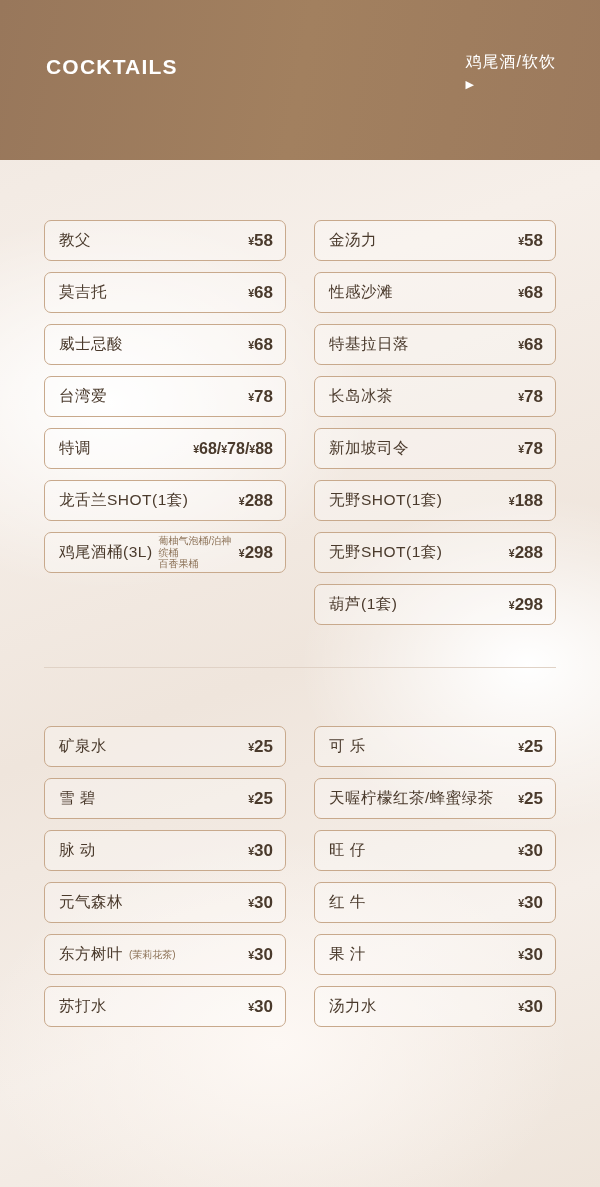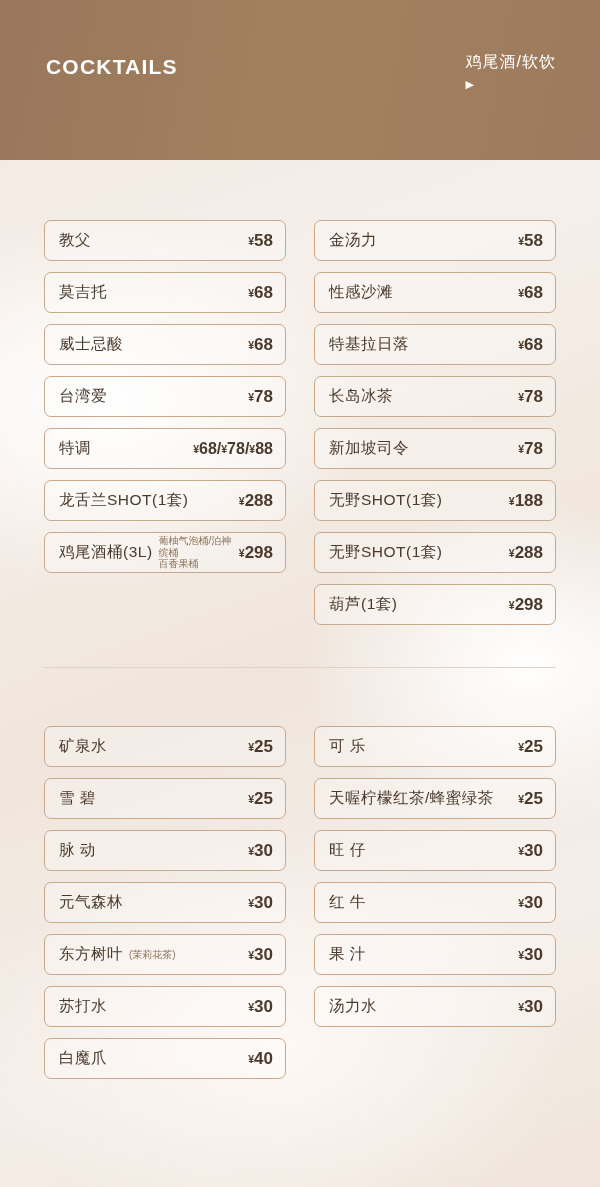--- a/index.html
+++ b/index.html
@@ -251,24 +251,20 @@
           </div>
           <div class="item">
             <span class="item-name">东方树叶</span>
             <span class="item-note">(茉莉花茶)</span>
             <span class="item-price"><span class="cur">¥</span>30</span>
           </div>
           <div class="item">
             <span class="item-name">苏打水</span>
             <span class="item-price"><span class="cur">¥</span>30</span>
           </div>
-          <div class="item">
-            <span class="item-name">白魔爪</span>
-            <span class="item-price"><span class="cur">¥</span>40</span>
-          </div>
         </div>
       <div class="col" id="col-s-right">
           <div class="item">
             <span class="item-name">可 乐</span>
             <span class="item-price"><span class="cur">¥</span>25</span>
           </div>
           <div class="item">
             <span class="item-name">天喔柠檬红茶/蜂蜜绿茶</span>
             <span class="item-price"><span class="cur">¥</span>25</span>
           </div>

